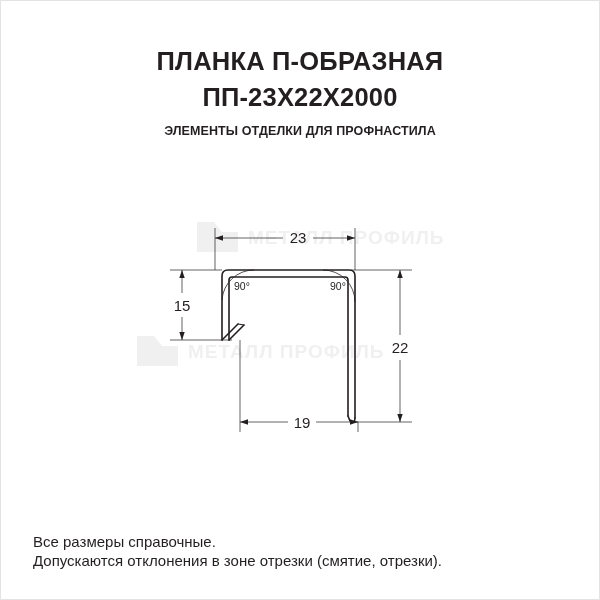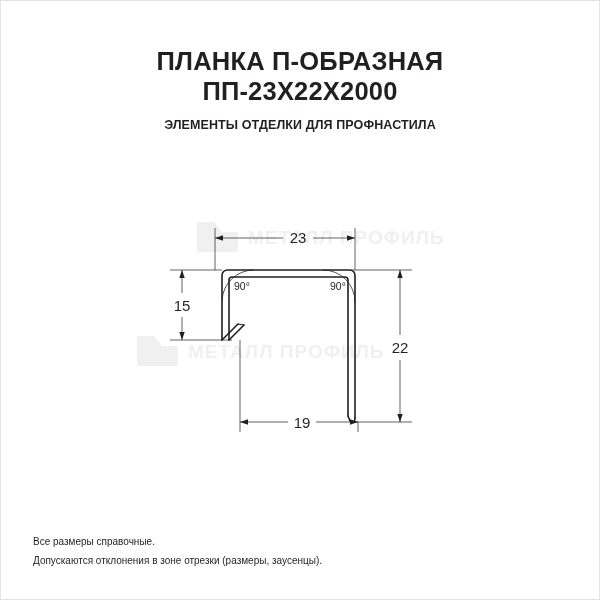--- a/index.html
+++ b/index.html
@@ -42,20 +42,21 @@
     font-weight: bold;
     letter-spacing: 0.2px;
     line-height: 30px;
     white-space: nowrap;
   }
   .title-line2 {
     font-size: 25.5px;
     font-weight: bold;
     letter-spacing: 0.2px;
     line-height: 30px;
+    margin-top: 6px;
     white-space: nowrap;
   }
   .subtitle {
     font-size: 12.5px;
     font-weight: bold;
     letter-spacing: 0.1px;
     margin-top: 12px;
     white-space: nowrap;
   }
   .drawing-wrap {
@@ -63,21 +64,21 @@
     left: 0;
     top: 160px;
     width: 600px;
     height: 330px;
   }
   .footnotes {
     position: absolute;
     left: 33px;
     bottom: 30px;
     width: 540px;
-    font-size: 10px;
+    font-size: 15px;
     line-height: 19px;
     color: #231f20;
   }
   .footnote {
     white-space: nowrap;
   }
   svg { display: block; }
   .wm-text {
     font-family: "Liberation Sans", sans-serif;
     font-weight: bold;
@@ -190,16 +191,16 @@
       <text class="dim-text" x="302" y="268" text-anchor="middle">19</text>
 
       <text class="ang-text" x="234" y="130">90°</text>
       <text class="ang-text" x="330" y="130">90°</text>
 
     </svg>
   </div>
 
   <div class="footnotes">
     <div class="footnote">Все размеры справочные.</div>
-    <div class="footnote">Допускаются отклонения в зоне отрезки (размеры, заусенцы).</div>
+    <div class="footnote">Допускаются отклонения в зоне отрезки (смятие, отрезки).</div>
   </div>
 
 </div>
 
 </body></html>

